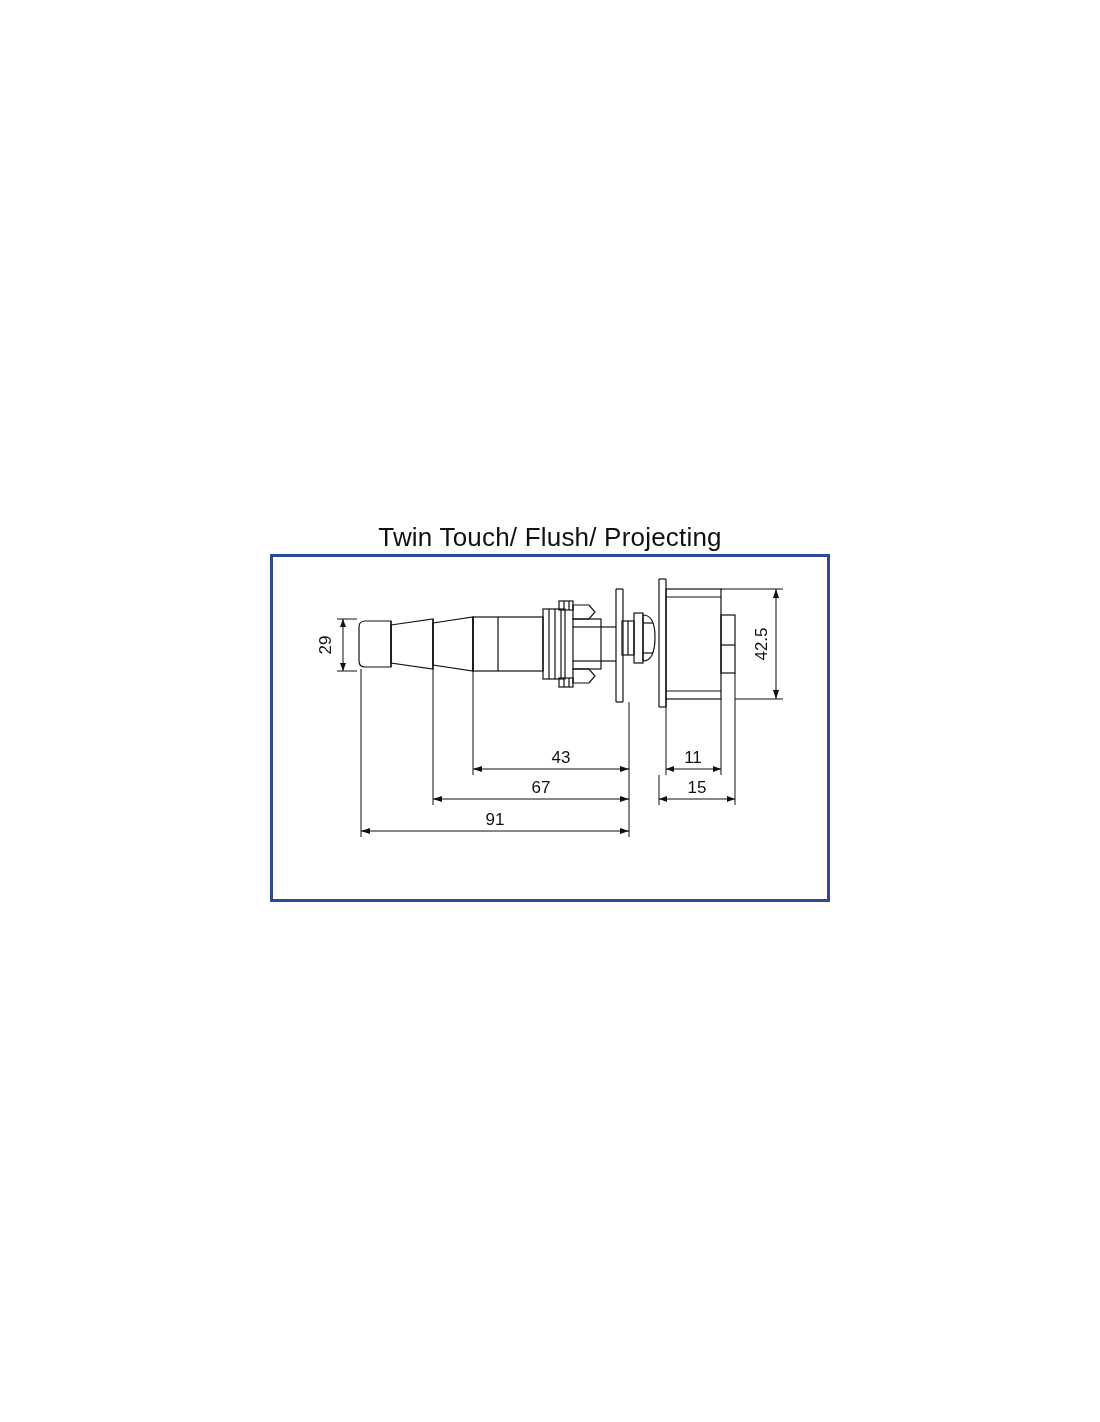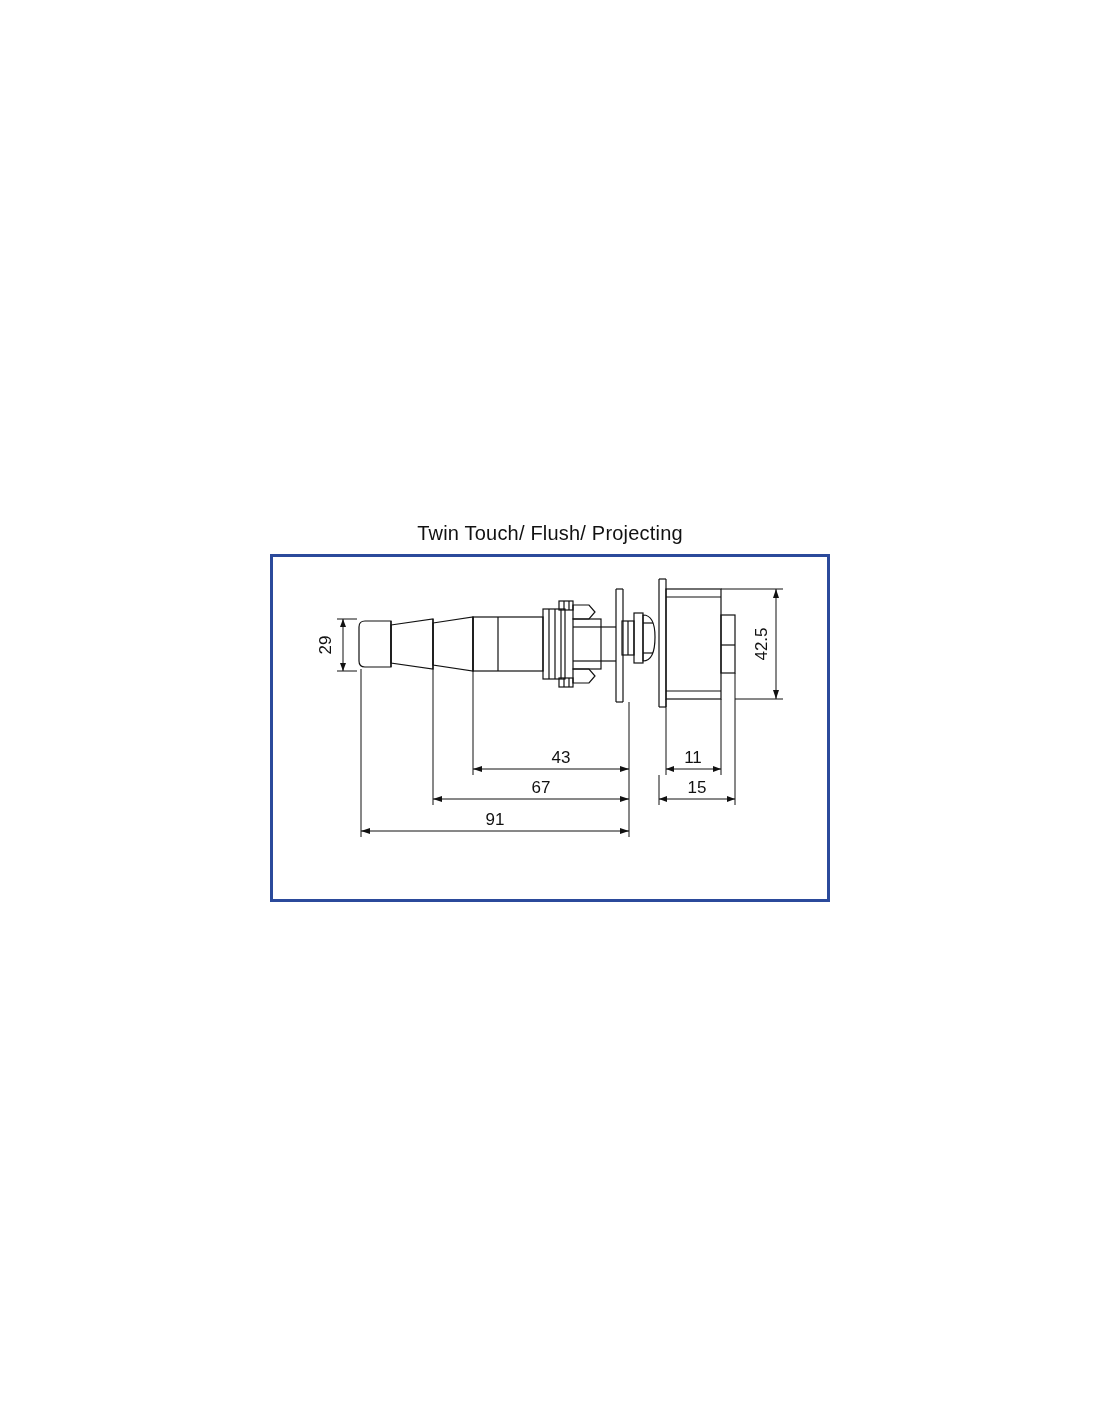--- a/index.html
+++ b/index.html
@@ -20,21 +20,21 @@
     width: 1100px;
     height: 1422px;
     overflow: hidden;
   }
   #diagram-title {
     position: absolute;
     left: 270px;
     top: 522px;
     width: 560px;
     text-align: center;
-    font-size: 20px;
+    font-size: 26px;
     letter-spacing: 0.2px;
     color: #111111;
     white-space: nowrap;
   }
   #drawing-frame {
     position: absolute;
     left: 270px;
     top: 554px;
     width: 560px;
     height: 348px;

